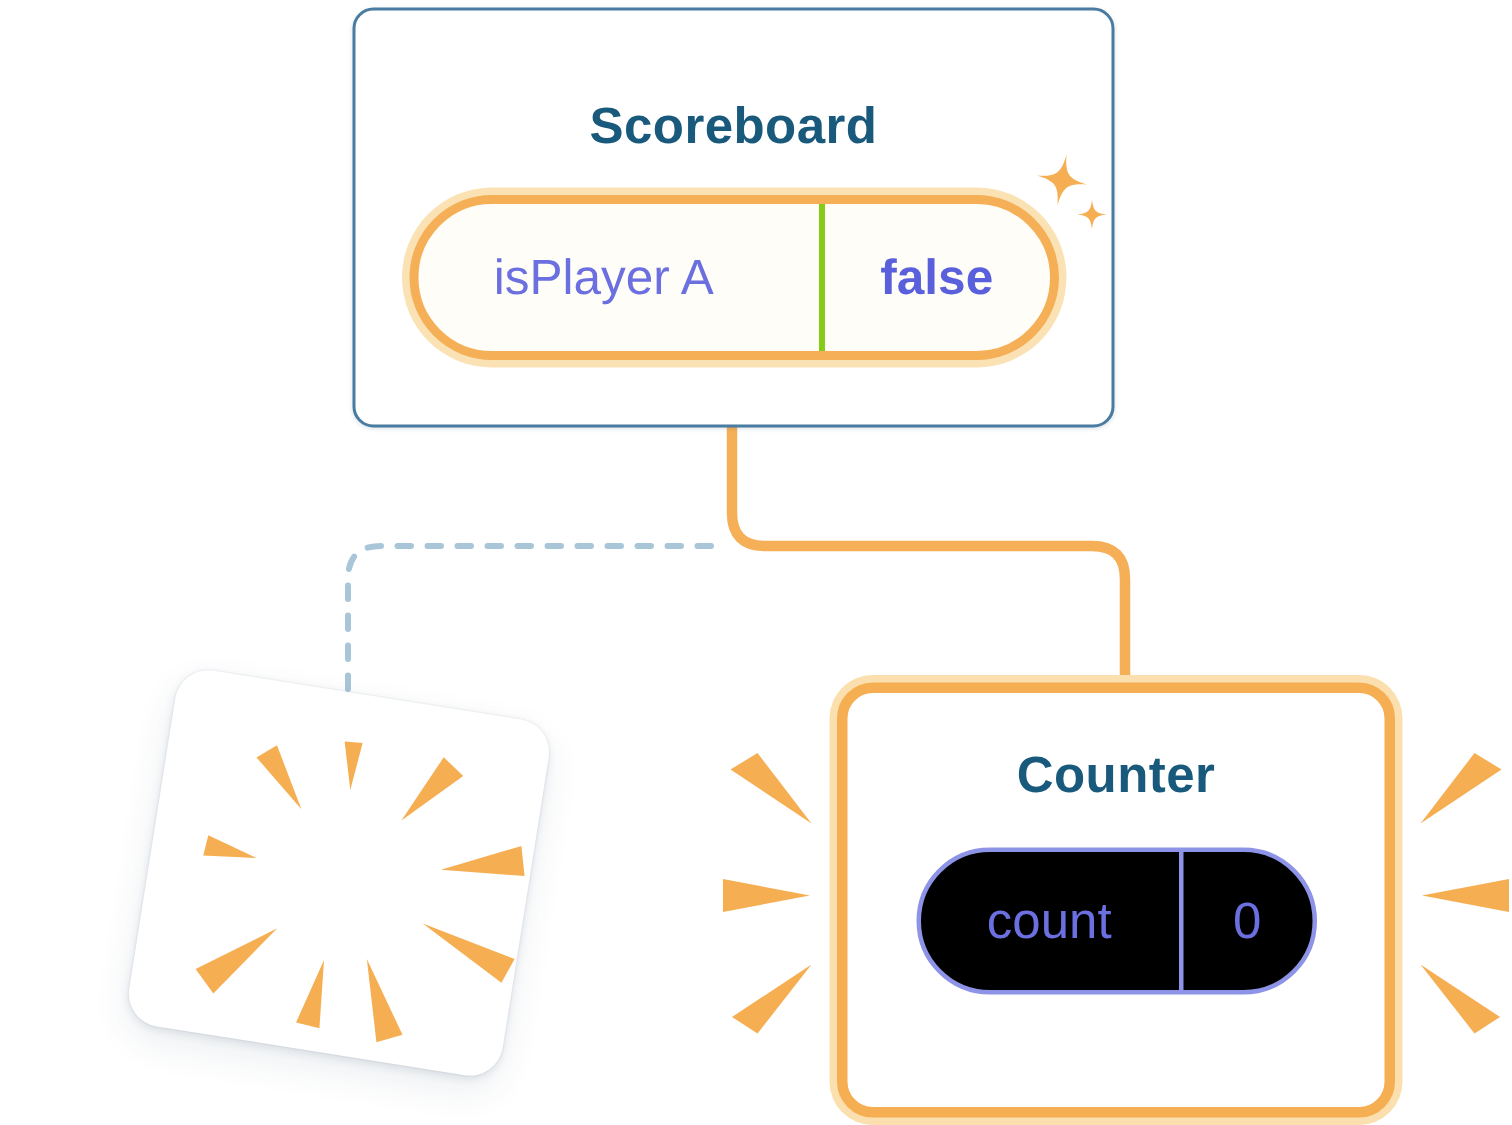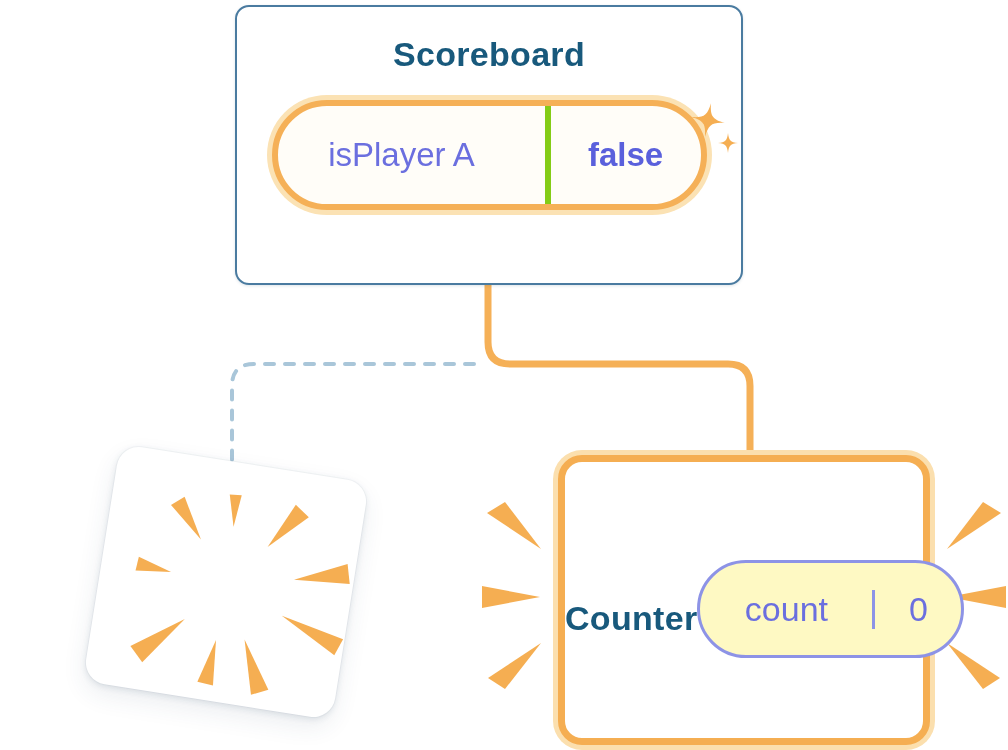--- a/index.html
+++ b/index.html
@@ -11,51 +11,50 @@
   .card{position:absolute;background:#ffffff;box-sizing:border-box;z-index:2;}
 
   
   .scoreboard{
     left:235px;top:5px;width:508px;height:280px;
     border:2px solid #4a7ba0;border-radius:14px;
     box-shadow:0 1px 3px rgba(35,80,110,.15);
     display:flex;flex-direction:column;align-items:center;
   }
   .card-title{font-size:34px;font-weight:600;color:#18597c;letter-spacing:.3px;}
-  .scoreboard .card-title{margin-top:28px;}
+  .scoreboard .card-title{margin-top:58px;}
 
   
   .pill{
     display:flex;align-items:stretch;box-sizing:border-box;
     background:#fffdf8;border-radius:999px;
   }
   .pill.orange{
     margin-top:26px;height:110px;
     border:6px solid #f5b057;
     box-shadow:0 0 0 5px #fbe2b4;
     gap:19px;
   }
   .pill-cell{display:flex;align-items:center;justify-content:center;}
   .pill.orange .pill-key{width:248px;font-size:33px;color:#6b6fdf;}
-  .pill.orange .pill-value{width:150px;font-size:33px;font-weight:700;color:#5a60dc;border-left:6px solid #84cc16;}
+  .pill.orange .pill-value{width:150px;font-size:33px;font-weight:700;color:#5a60dc;border-left:4px solid #84cc16;}
 
   .sparkles{position:absolute;left:442px;top:82px;overflow:visible;}
 
   
   .counter{
     left:558px;top:455px;width:372px;height:290px;
     border:7px solid #f5ae52;border-radius:24px;
     box-shadow:0 0 0 5px #fbdfae;
-    display:flex;flex-direction:row;align-items:center;
+    display:flex;flex-direction:column;align-items:center;
   }
   .counter .card-title{margin-top:36px;}
   .pill.purple{
-    margin-top:18px;height:98px;background:#fef9c3;
+    margin-top:28px;height:98px;background:#000000;
     border:3px solid #8d93e6;
-    align-items:center;
   }
   .pill.purple .pill-key{width:172px;font-size:34px;color:#6b6fdf;}
   .pill.purple .pill-value{width:86px;font-size:34px;color:#6b6fdf;border-left:3px solid #8d93e6;}
 
   
   .poof-card{
     left:100px;top:462px;width:252px;height:240px;
     border-radius:22px;transform:rotate(9deg);
     box-shadow:0 2px 6px rgba(40,70,100,.12),0 10px 24px rgba(40,70,100,.09),0 0 0 1px rgba(40,70,100,.04);
     display:flex;align-items:center;justify-content:center;

